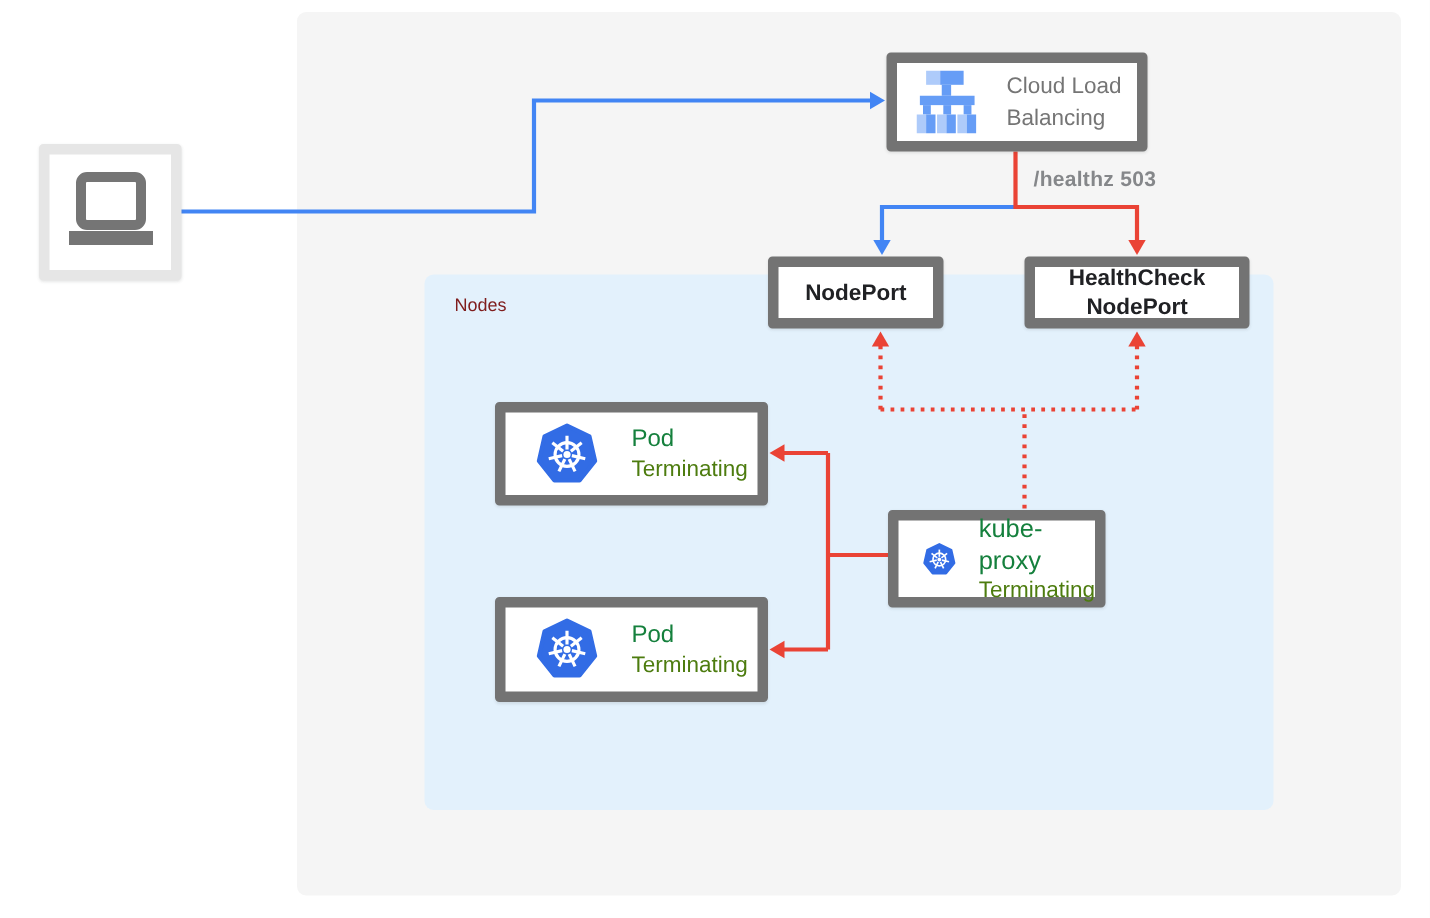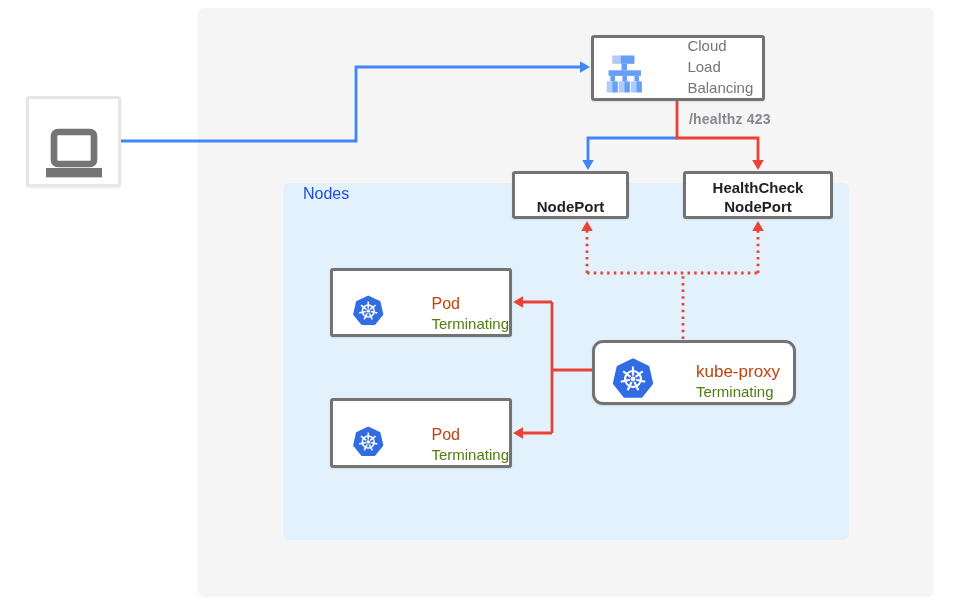--- a/index.html
+++ b/index.html
@@ -6,37 +6,37 @@
     --blue:#4285F4; --red:#EA4335; --canvas-bg:#F5F5F5; --nodes-bg:#E3F1FC;
     --k8s-blue:#326CE5; --icon-gray:#757575; --lb-light:#AECBFA; --lb-mid:#669DF6;
   }
   html,body{margin:0;padding:0;background:#fff;}
   body{font-family:"Liberation Sans", sans-serif; -webkit-font-smoothing:antialiased;}
   .stage{position:relative;width:953px;height:612px;background:#fff;overflow:hidden;}
   .panel-gray{position:absolute;left:198px;top:8px;width:736px;height:589px;
     background:var(--canvas-bg);border-radius:6px;}
   .panel-nodes{position:absolute;left:283px;top:183px;width:566px;height:357px;
     background:var(--nodes-bg);border-radius:6px;}
-  .nodes-label{position:absolute;left:303px;top:185px;font-size:16px;color:#1d4ed8;}
-  .card{position:absolute;background:#fff;border:3px solid #737373;border-radius:3px;
+  .nodes-label{position:absolute;left:303px;top:196px;font-size:12px;color:#7f1d1d;}
+  .card{position:absolute;background:#fff;border:7px solid #737373;border-radius:3px;
     box-shadow:0 1px 2px rgba(60,64,67,.12);box-sizing:border-box;display:flex;
-    align-items:flex-end;gap:26px;}
+    align-items:center;}
   .card-client{left:26px;top:96px;width:95px;height:91px;justify-content:center;
     border-color:#e6e6e6;}
   .card-clb{left:591px;top:35px;width:174px;height:66px;padding-left:9px;}
   .card-clb .txt{margin-left:14px;font-size:15px;line-height:21px;color:#757575;width:84px;}
   .card-port{justify-content:center;text-align:center;font-weight:bold;
     font-size:15px;line-height:19px;color:#202124;}
   .card-nodeport{left:512px;top:171px;width:117px;height:48px;}
   .card-hcport{left:683px;top:171px;width:150px;height:48px;}
   .card-pod1{left:330px;top:268px;width:182px;height:69px;padding-left:18px;}
   .card-pod2{left:330px;top:398px;width:182px;height:70px;padding-left:18px;}
-  .card-kproxy{left:592px;top:340px;width:204px;height:65px;padding-left:15px;border-radius:11px;}
+  .card-kproxy{left:592px;top:340px;width:145px;height:65px;padding-left:15px;}
   .k8s-txt{margin-left:20px;}
-  .k8s-txt .t1{font-size:16px;line-height:21px;color:#c2410c;}
+  .k8s-txt .t1{font-size:16px;line-height:21px;color:#15803d;}
   .k8s-txt .t2{font-size:15px;line-height:20px;color:#4d7c0f;}
   .card-kproxy .k8s-txt{margin-left:14px;}
   .card-kproxy .t1{font-size:17px;}
   .healthz{position:absolute;left:689px;top:111px;font-size:14px;font-weight:bold;
     color:#85878a;letter-spacing:.2px;}
   .edges{position:absolute;left:0;top:0;pointer-events:none;}
   .edge-blue{stroke:var(--blue);stroke-width:2.8;fill:none;}
   .edge-red{stroke:var(--red);stroke-width:2.8;fill:none;}
   .edge-red-dotted{stroke:var(--red);stroke-width:2.8;fill:none;stroke-dasharray:2.5 4.2;}
   .ah-blue{fill:var(--blue);stroke:none;}
@@ -64,21 +64,21 @@
 
     <path class="edge-red-dotted" d="M683,339 V273 M587,273 H758 M587,273 V230 M758,273 V230"></path>
     <polygon class="ah-red" points="587,221 581.2,231 592.8,231"></polygon>
     <polygon class="ah-red" points="758,221 752.2,231 763.8,231"></polygon>
 
     <path class="edge-red" d="M592,370 H552 M552,302 V433 M552,302 H522 M552,433 H522"></path>
     <polygon class="ah-red" points="513,302 523,296.2 523,307.8"></polygon>
     <polygon class="ah-red" points="513,433 523,427.2 523,438.8"></polygon>
   </svg>
 
-  <div class="healthz">/healthz 423</div>
+  <div class="healthz">/healthz 503</div>
 
   <div class="card card-client">
     <svg width="64" height="56" viewBox="0 0 48 42">
       <rect x="9" y="3" width="30" height="24" rx="3" fill="#fff" stroke="var(--icon-gray)" stroke-width="5"></rect>
       <rect x="3" y="30" width="42" height="7" fill="var(--icon-gray)"></rect>
     </svg>
   </div>
 
   <div class="card card-clb">
     <svg width="50" height="48" viewBox="0 0 48 46">

